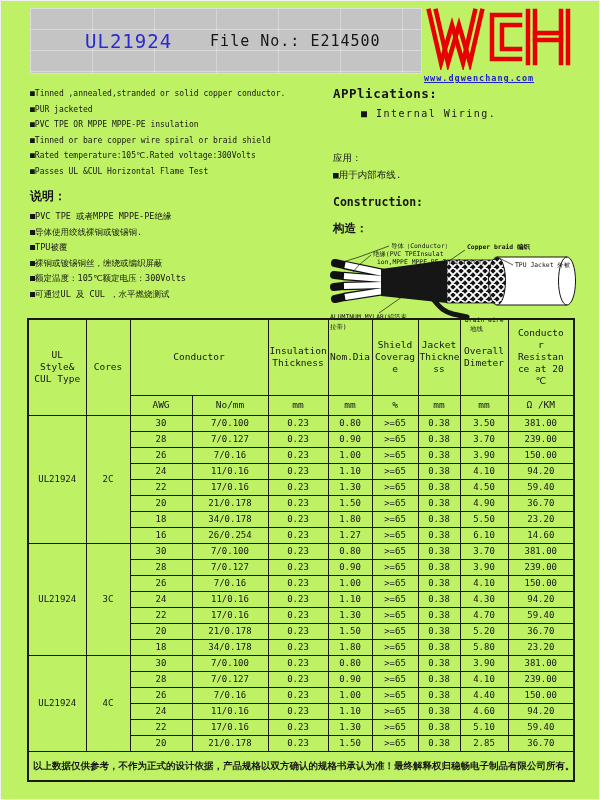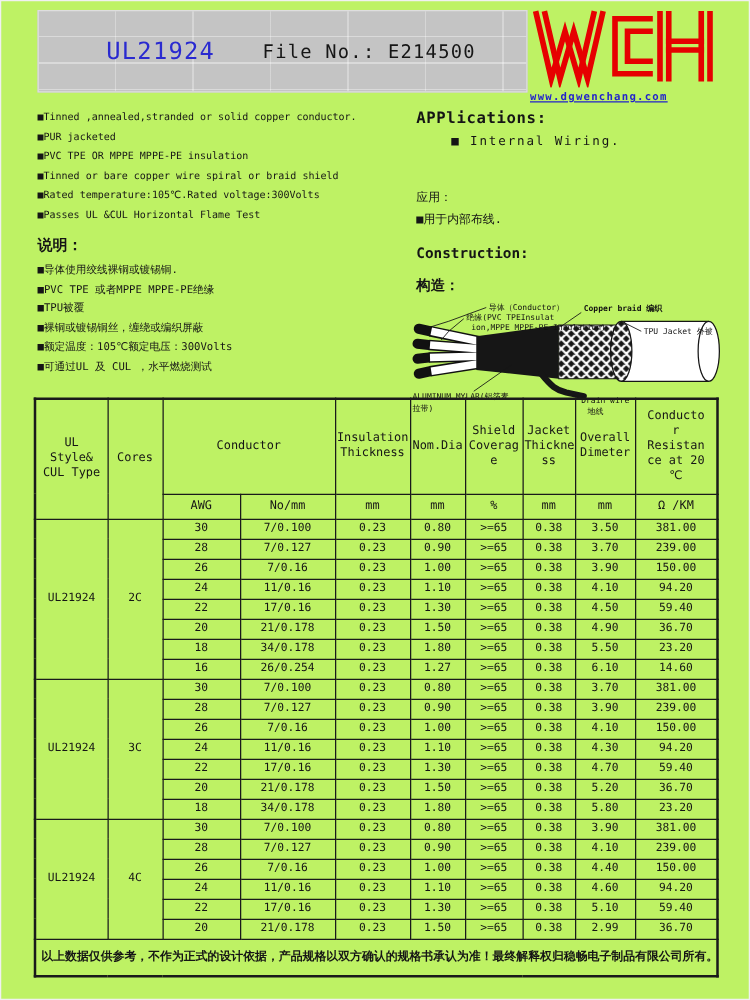--- a/index.html
+++ b/index.html
@@ -81,22 +81,22 @@
     <div class="bullets-en">
         <div class="li">■Tinned ,annealed,stranded or solid copper conductor.</div>
         <div class="li">■PUR jacketed</div>
         <div class="li">■PVC TPE OR MPPE MPPE-PE insulation</div>
         <div class="li">■Tinned or bare copper wire spiral or braid shield</div>
         <div class="li">■Rated temperature:105℃.Rated voltage:300Volts</div>
         <div class="li">■Passes UL &amp;CUL Horizontal Flame Test</div>
       </div>
     <div class="cn-heading">说明：</div>
     <div class="bullets-cn">
+        <div class="li">■PVC TPE 或者MPPE  MPPE-PE绝缘</div>
         <div class="li">■导体使用绞线裸铜或镀锡铜.</div>
-        <div class="li">■PVC TPE 或者MPPE  MPPE-PE绝缘</div>
         <div class="li">■TPU被覆</div>
         <div class="li">■裸铜或镀锡铜丝，缠绕或编织屏蔽</div>
         <div class="li">■额定温度：105℃额定电压：300Volts</div>
         <div class="li">■可通过UL 及 CUL ，水平燃烧测试</div>
       </div>
   </div>
 
   <div class="right-col">
     <div class="en-heading">APPlications:</div>
     <div class="app-item">■ Internal Wiring.</div>
@@ -425,21 +425,21 @@
           <td>5.10</td>
           <td>59.40</td>
         </tr>
         <tr>
           <td>20</td>
           <td>21/0.178</td>
           <td>0.23</td>
           <td>1.50</td>
           <td>&gt;=65</td>
           <td>0.38</td>
-          <td>2.99</td>
+          <td>2.85</td>
           <td>36.70</td>
         </tr>
       </tbody>
     <tfoot>
       <tr class="footer-row">
         <td colspan="10">以上数据仅供参考，不作为正式的设计依据，产品规格以双方确认的规格书承认为准！最终解释权归稳畅电子制品有限公司所有。</td>
       </tr>
     </tfoot>
   </table>
 </div>

